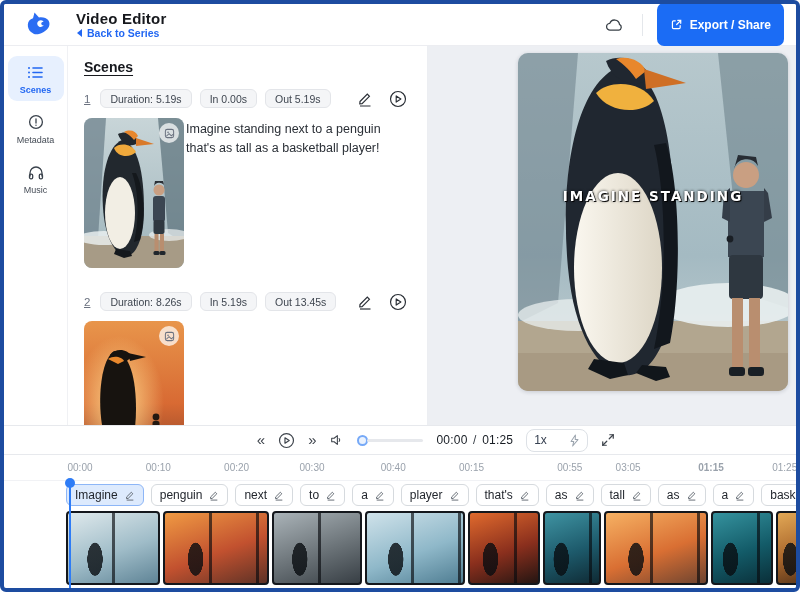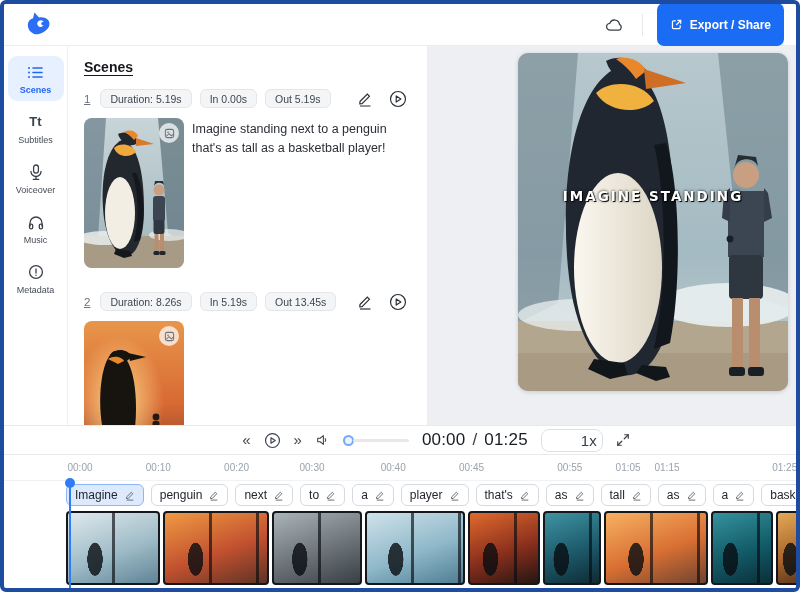--- a/index.html
+++ b/index.html
@@ -29,42 +29,42 @@
 
   
   .scenes-panel{ flex:0 0 360px; border-right:1px solid #eceef2; padding:13px 14px 0 16px; overflow:hidden; background:#fff; }
   .scenes-heading{ font-size:14px; font-weight:700; color:#16181d; text-decoration:underline; text-underline-offset:3px; margin-bottom:14px; }
   .scene-card{ margin-bottom:24px; }
   .scene-head{ display:flex; align-items:center; gap:8px; }
   .scene-num{ font-size:11.5px; color:#6b7280; text-decoration:underline; margin-right:2px; }
   .badge{ font-size:10.5px; color:#3f4650; background:#f4f5f7; border:1px solid #e3e5e9; border-radius:6px; padding:2.5px 9px; white-space:nowrap;text-align:center; }
   .scene-actions{ margin-left:auto; display:flex; align-items:center; gap:16px; padding-right:6px; }
   .icon-btn{ cursor:pointer; display:flex; align-items:center; justify-content:center; }
-  .scene-body{ display:flex; gap:8px; margin-top:10px; }
+  .scene-body{ display:flex; gap:2px; margin-top:10px; }
   .scene-thumb{ position:relative; width:100px; height:150px; flex:0 0 100px; border-radius:8px; overflow:hidden; cursor:pointer; }
   .thumb-badge{ position:absolute; top:5px; right:5px; width:20px; height:20px; border-radius:50%; background:rgba(255,255,255,.72); display:flex; align-items:center; justify-content:center; }
   .scene-text{ flex:1; font-size:12.5px; line-height:1.55; color:#2a2f36; padding-right:18px; padding-top:2px; }
 
   
   .preview-panel{ flex:1; background:#edeff3; position:relative; min-width:0; }
   .video-frame{ position:absolute; top:7px; right:8px; width:270px; height:338px; border-radius:10px; overflow:hidden; box-shadow:0 1px 4px rgba(20,30,50,.18); cursor:pointer; }
   .video-frame svg{ display:block; }
   .caption{ position:absolute; top:40%; left:0; width:100%; text-align:center; color:#fff; font-size:13.5px; font-weight:700; letter-spacing:2px; font-family:"DejaVu Sans","Liberation Sans",sans-serif; text-shadow:0 0 3px rgba(0,0,0,.95), 1px 1px 0 rgba(0,0,0,.9); }
 
   
   .controls-bar{ flex:0 0 30px; background:#fff; border-top:1px solid #e7e9ed; border-bottom:1px solid #e7e9ed; display:flex; align-items:center; justify-content:center; gap:13px; transform:none; padding-left:72px; }
   .ctrl{ cursor:pointer; display:flex; align-items:center; justify-content:center; color:#3d434b; }
   .skip-glyph{ font-size:15px; color:#3d434b; line-height:1; padding-bottom:2px; }
   .vol-slider{ display:flex; align-items:center; cursor:pointer; }
   .vol-knob{ width:11px; height:11px; border-radius:50%; border:2px solid #76a9f7; background:#eaf2fe; }
   .vol-track{ width:56px; height:3px; background:#e6e8ec; border-radius:2px; margin-left:-1px; }
-  .time-display{ font-size:17px; color:#171c23; white-space:nowrap; letter-spacing:.2px; }
+  .time-display{ font-size:12px; color:#171c23; white-space:nowrap; letter-spacing:.2px; }
   .time-display .sep{ color:#3b4149; padding:0 2px; }
   .speed-box{ display:flex; align-items:center; justify-content:space-between; width:62px; height:23px; border:1px solid #dde1e6; border-radius:8px; padding:0 7px; cursor:pointer; }
-  .speed-label{ font-size:15px; color:#374151;margin-left:32px; }
+  .speed-label{ font-size:12px; color:#374151; }
 
   
   .ruler{ flex:0 0 26px; position:relative; background:#fff; border-bottom:1px solid #f1f2f5; }
   .tick{ position:absolute; top:7px; transform:translateX(-50%); font-size:10px; color:#9aa2ac; cursor:default; }
 
   
   .words-row{ flex:0 0 28px; display:flex; align-items:center; gap:7px; padding-left:62px; overflow:hidden; background:#fff; }
   .chip{ display:flex; align-items:center; gap:7px; border:1px solid #d6dade; border-radius:6px; background:#fff; padding:3px 8px; cursor:pointer; flex:0 0 auto; }
   .chip.active{ background:#ddeafd; border-color:#8db6f7; }
   .chip-label{ font-size:12px; color:#23272e; white-space:nowrap; }
@@ -81,20 +81,29 @@
 <body>
 
 <div class="window">
 
   <div class="header">
     <svg class="logo" viewBox="0 0 30 28">
       <path d="M7 21 C2.5 17 2.5 9 9 7.2 L10.5 1.5 L15 6.5 C23 5.5 27 10.5 25 15.5 C23 20.5 14.5 24.5 10 23 Z" fill="#2b6df3"></path>
       <path d="M20 12.5 a3.4 3.4 0 1 0 0 .2 Z" fill="#fff"></path>
       <circle cx="19.2" cy="12.6" r="1.9" fill="#2b6df3"></circle>
     </svg>
+    <div class="title-block">
+      <div class="app-title">Video Editor</div>
+      <div class="back-link">
+        <svg width="7" height="8" viewBox="0 0 7 8">
+            <path d="M6 0 L1 4 L6 8 Z" fill="#2267f2"></path>
+          </svg>
+        <span>Back to Series</span>
+      </div>
+    </div>
     <div class="header-right">
       <div class="cloud-btn">
         <svg width="20" height="16" viewBox="0 0 20 16">
             <path d="M5.2 13.2 a3.4 3.4 0 0 1 -.4 -6.8 A5 5 0 0 1 14.5 7.4 a3.1 3.1 0 0 1 -.6 5.8 H5.2z" fill="none" stroke="#3a4148" stroke-width="1.3" stroke-linejoin="round"></path>
           </svg>
       </div>
       <div class="header-divider"></div>
       <button class="export-btn">
         <svg width="13" height="13" viewBox="0 0 16 16">
           <path d="M6.5 3.5H4.4C3.6 3.5 3 4.1 3 4.9v6.7c0 .8.6 1.4 1.4 1.4h6.7c.8 0 1.4-.6 1.4-1.4V9.5" stroke="#fff" fill="none" stroke-width="1.5" stroke-linecap="round"></path>
@@ -116,54 +125,37 @@
             <circle cx="2" cy="7.5" r="1" fill="#2267f2" stroke="none"></circle>
               <line x1="6" y1="7.5" x2="15" y2="7.5"></line>
             <circle cx="2" cy="12" r="1" fill="#2267f2" stroke="none"></circle>
               <line x1="6" y1="12" x2="15" y2="12"></line>
           </svg>
         </span>
         <span class="side-label">Scenes</span>
       </div>
       <div class="side-item">
         <span class="side-icon">
-            <span class="tt-glyph">Tt</span>
-          </span>
-        <span class="side-label">Subtitles</span>
-      </div>
-      <div class="side-item">
-        <span class="side-icon">
-          <svg width="14" height="17" viewBox="0 0 14 17" fill="none" stroke="#3a424c" stroke-width="1.3" stroke-linecap="round">
-            <rect x="4.6" y="1" width="4.8" height="8.2" rx="2.4"></rect>
-            <path d="M2 7.5 a5 5 0 0 0 10 0"></path>
-            <line x1="7" y1="12.6" x2="7" y2="15.4"></line>
-              <line x1="4.3" y1="15.4" x2="9.7" y2="15.4"></line>
+          <svg width="16" height="16" viewBox="0 0 16 16" fill="none" stroke="#3a424c" stroke-width="1.3">
+            <circle cx="8" cy="8" r="6.4"></circle>
+              <line x1="8" y1="5" x2="8" y2="9" stroke-linecap="round"></line>
+              <circle cx="8" cy="11.2" r=".7" fill="#3a424c" stroke="none"></circle>
           </svg>
         </span>
-        <span class="side-label">Voiceover</span>
+        <span class="side-label">Metadata</span>
       </div>
       <div class="side-item">
         <span class="side-icon">
           <svg width="16" height="15" viewBox="0 0 16 15" fill="none" stroke="#3a424c" stroke-width="1.3" stroke-linecap="round">
             <path d="M2 11 V8 a6 6 0 0 1 12 0 v3"></path>
             <rect x="1.5" y="9.2" width="3.2" height="4.6" rx="1.4"></rect>
             <rect x="11.3" y="9.2" width="3.2" height="4.6" rx="1.4"></rect>
           </svg>
         </span>
         <span class="side-label">Music</span>
-      </div>
-      <div class="side-item">
-        <span class="side-icon">
-          <svg width="16" height="16" viewBox="0 0 16 16" fill="none" stroke="#3a424c" stroke-width="1.3">
-            <circle cx="8" cy="8" r="6.4"></circle>
-              <line x1="8" y1="5" x2="8" y2="9" stroke-linecap="round"></line>
-              <circle cx="8" cy="11.2" r=".7" fill="#3a424c" stroke="none"></circle>
-          </svg>
-        </span>
-        <span class="side-label">Metadata</span>
       </div>
     </div>
 
     <div class="scenes-panel">
       <div class="scenes-heading">Scenes</div>
 
       <div class="scene-card">
         <div class="scene-head">
           <span class="scene-num">1</span>
           <span class="badge">Duration: 5.19s</span>
@@ -377,24 +369,24 @@
         </svg>
     </span>
   </div>
 
   <div class="ruler" id="ruler">
       <span class="tick" style="left: 76px;">00:00</span>
       <span class="tick" style="left: 154.3px;">00:10</span>
       <span class="tick" style="left: 232.6px;">00:20</span>
       <span class="tick" style="left: 308px;">00:30</span>
       <span class="tick" style="left: 389.2px;">00:40</span>
-      <span class="tick" style="left: 467.5px;">00:45</span>
+      <span class="tick" style="left: 467.5px;">00:15</span>
       <span class="tick" style="left: 545.8px; margin-left: 20px;">00:55</span>
-      <span class="tick" style="left: 624.1px;">01:05</span>
-      <span class="tick" style="left: 663px;">01:15</span>
+      <span class="tick" style="left: 624.1px;">03:05</span>
+      <span class="tick" style="left: 707px; font-weight: bold;">01:15</span>
       <span class="tick" style="left: 780.7px;">01:25</span>
     </div>
 
   <div class="words-row" id="words-row">
       <div class="chip active">
     <span class="chip-label">Imagine</span>
     <svg width="10" height="11" viewBox="0 0 12 13" fill="none" stroke="#5b626b" stroke-width="1.1">
           <path d="M2 8.2 L7.6 2.6 L9.4 4.4 L3.8 10 L1.8 10.2 Z"></path>
           <line x1="2" y1="12" x2="10" y2="12"></line>
         </svg>

